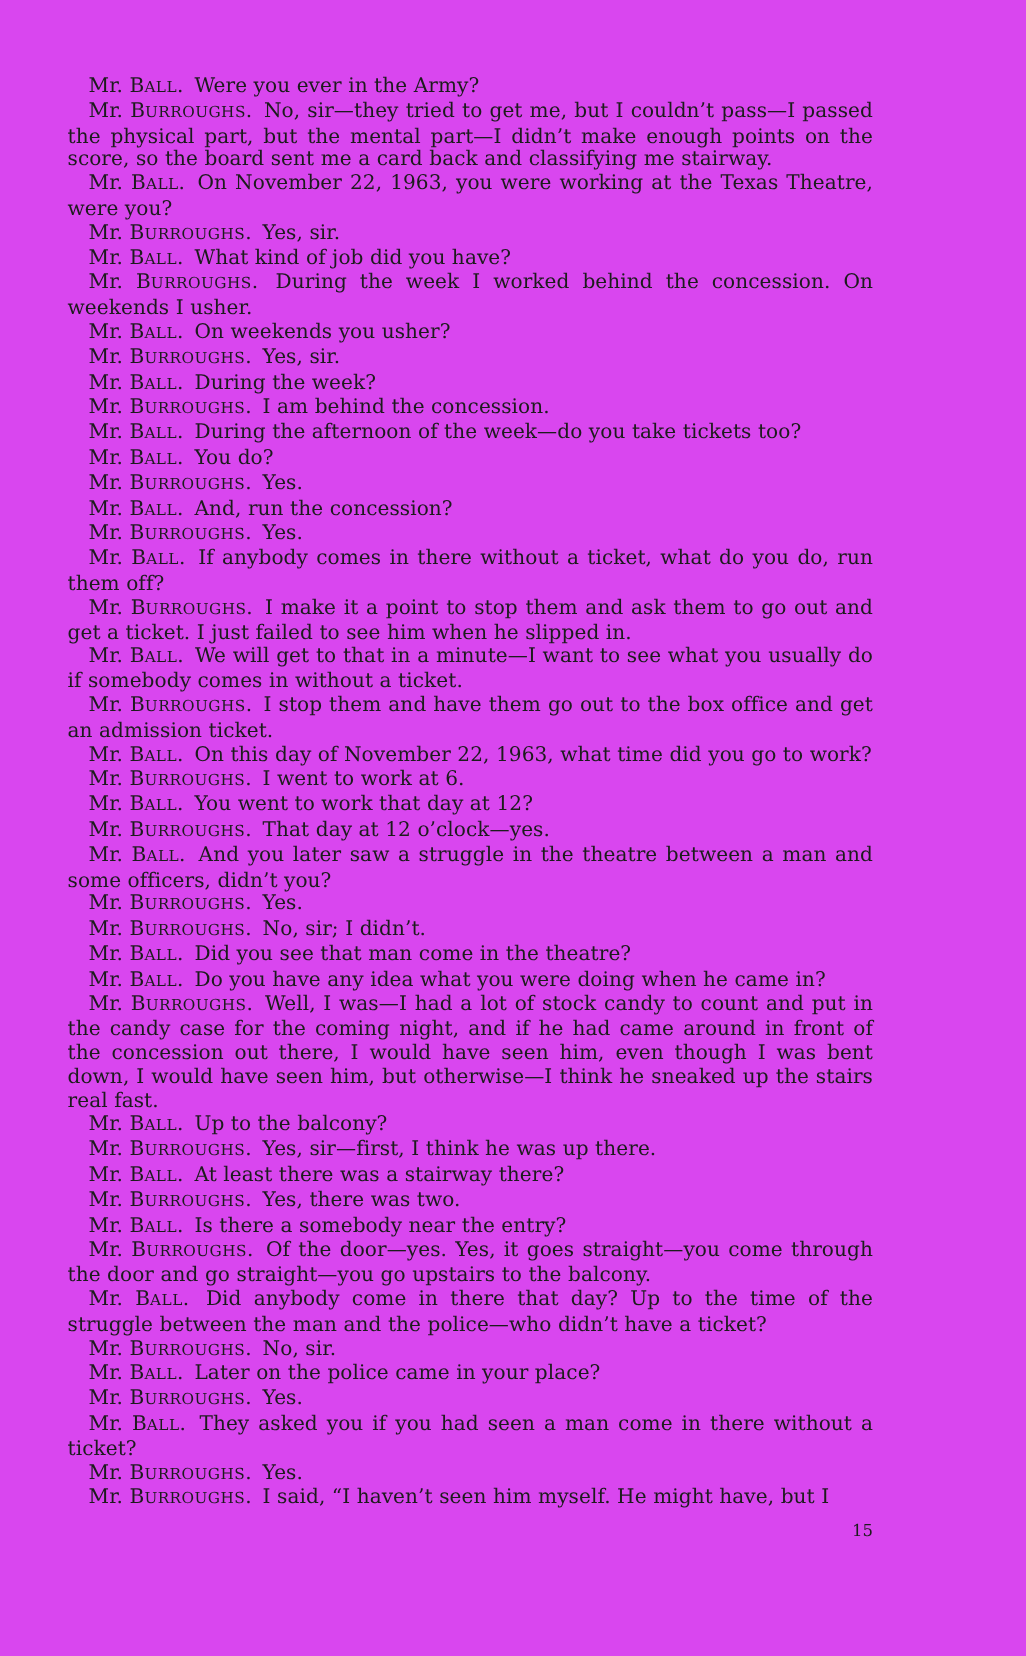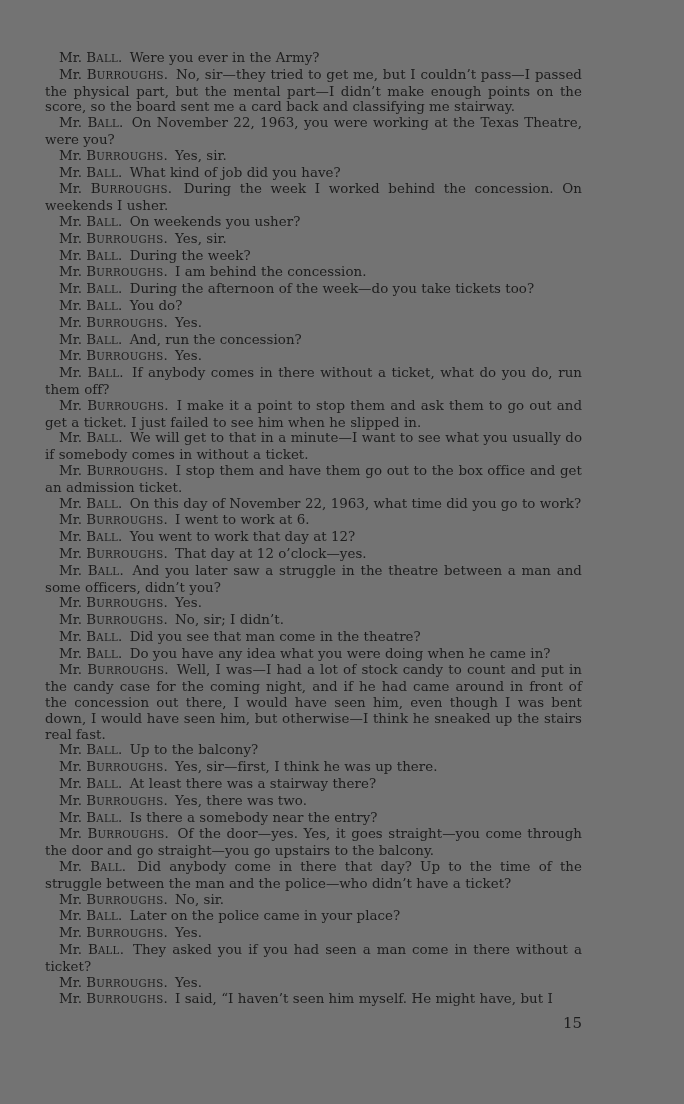--- a/index.html
+++ b/index.html
@@ -39,27 +39,27 @@
     font-size: 0.76em;
     letter-spacing: 0.3px;
   }
   .page-number {
     position: absolute;
     left: 45px;
     top: 1014px;
     width: 537px;
     text-align: right;
     font-family: "DejaVu Serif", "Liberation Serif", serif;
-    font-size: 15px;
+    font-size: 11px;
   }
 </style>
 </head>
 <body>
 
-<div class="page" style="background: #737373; color: rgb(28, 28, 28);">
+<div class="page" style="background: #d946ef; color: rgb(28, 28, 28);">
   <div class="text-block">
       <p class="speech"><span class="speaker">Mr. B<span class="sc">ALL</span>.</span><span> Were you ever in the Army?</span></p>
       <p class="speech"><span class="speaker">Mr. B<span class="sc">URROUGHS</span>.</span><span> No, sir—they tried to get me, but I couldn’t pass—I passed the physical part, but the mental part—I didn’t make enough points on the score, so the board sent me a card back and classifying me stairway.</span></p>
       <p class="speech"><span class="speaker">Mr. B<span class="sc">ALL</span>.</span><span> On November 22, 1963, you were working at the Texas Theatre, were you?</span></p>
       <p class="speech"><span class="speaker">Mr. B<span class="sc">URROUGHS</span>.</span><span> Yes, sir.</span></p>
       <p class="speech"><span class="speaker">Mr. B<span class="sc">ALL</span>.</span><span> What kind of job did you have?</span></p>
       <p class="speech"><span class="speaker">Mr. B<span class="sc">URROUGHS</span>.</span><span> During the week I worked behind the concession. On weekends I usher.</span></p>
       <p class="speech"><span class="speaker">Mr. B<span class="sc">ALL</span>.</span><span> On weekends you usher?</span></p>
       <p class="speech"><span class="speaker">Mr. B<span class="sc">URROUGHS</span>.</span><span> Yes, sir.</span></p>
       <p class="speech"><span class="speaker">Mr. B<span class="sc">ALL</span>.</span><span> During the week?</span></p>

